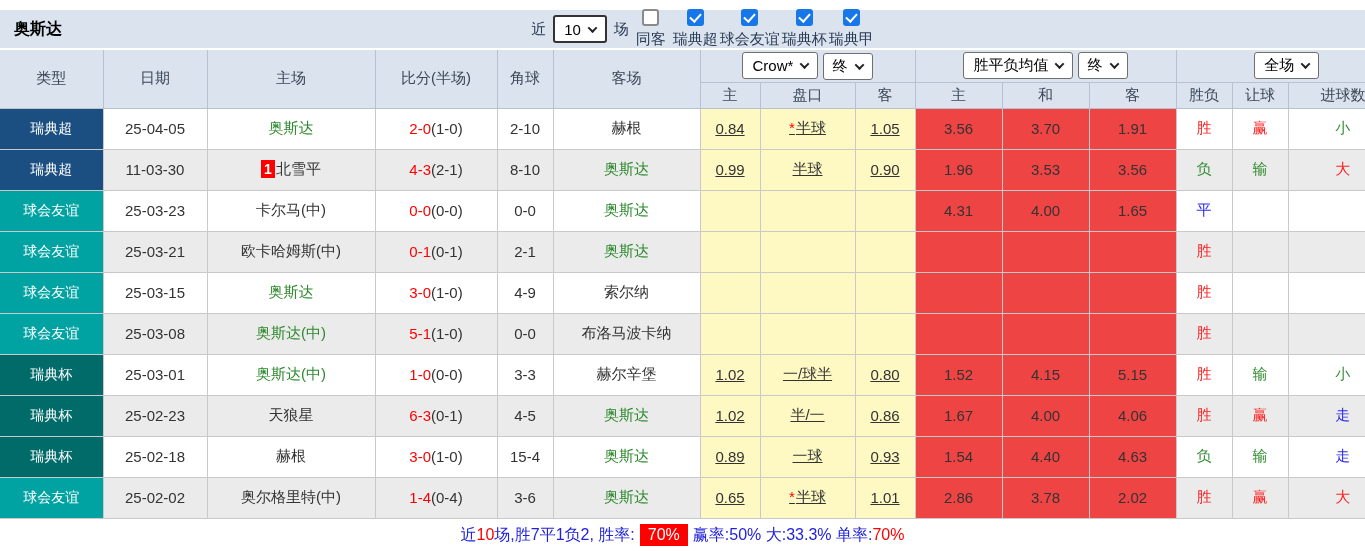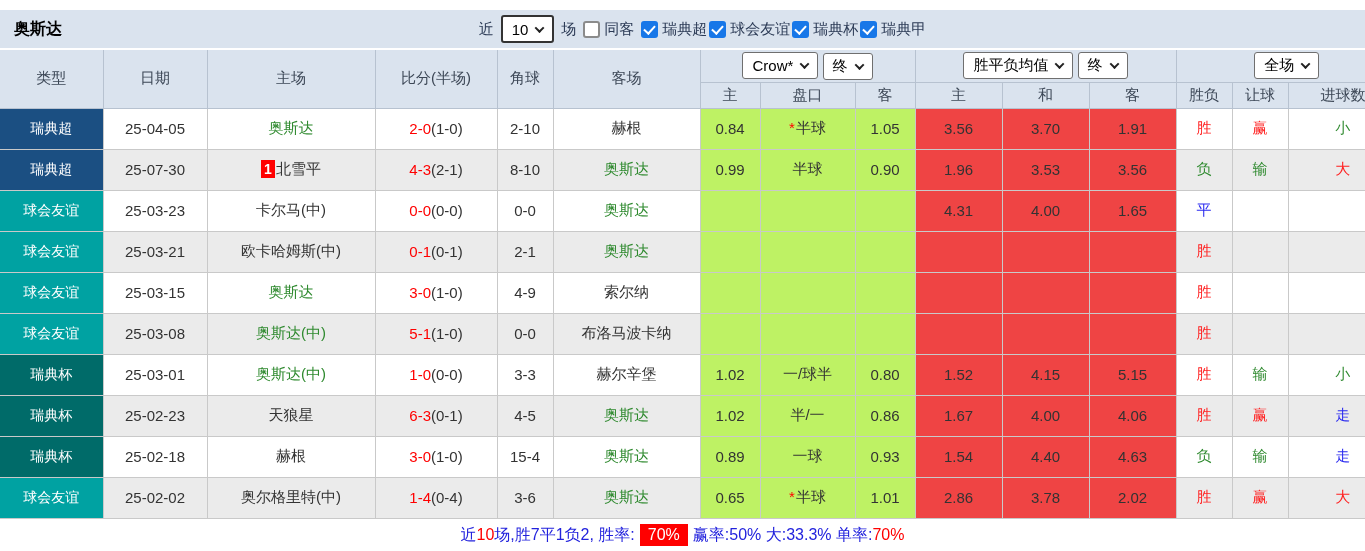--- a/index.html
+++ b/index.html
@@ -8,21 +8,21 @@
   .page { width:1365px; height:551px; background:#fff; border-radius:10px; overflow:hidden; position:relative; }
   .top-strip { height:10px; background:#fff; }
 
   
   .topbar { height:38px; background:#dae3ee; display:flex; align-items:center; position:relative; }
   .title { position:absolute; left:14px; top:0; height:38px; display:flex; align-items:center;
            font-weight:bold; font-size:16px; color:#000; }
   .controls { margin:0 auto; transform:translateX(20px); display:flex; align-items:center;
               gap:7px; font-size:15px; color:#2b3a55; }
   .league-group { display:flex; align-items:center; gap:2px; }
-  .cb-wrap { display:flex; align-items:center; gap:4px; cursor:pointer; }
+  .cb-wrap { display:flex; align-items:center; gap:4px; cursor:pointer;flex-direction:column; }
   .cb { width:17px; height:17px; border-radius:3px; display:inline-block; position:relative; flex:0 0 auto; }
   .cb.unchecked { background:#fff; border:2px solid #8b8b8b; }
   .cb.checked { background:#1777e8; }
   .cb.checked::after { content:""; position:absolute; left:5px; top:2px; width:5px; height:9px;
                        border-right:2.5px solid #fff; border-bottom:2.5px solid #fff; transform:rotate(42deg); }
 
   
   .select { display:inline-flex; align-items:center; justify-content:center; gap:8px; background:#fff;
             border:1px solid #6f6f6f; border-radius:3px; height:27px; padding:0 9px; font-size:15px;
             color:#000; cursor:pointer; }
@@ -35,21 +35,21 @@
   th, td { border:1px solid #c6cbd2; text-align:center; overflow:hidden; white-space:nowrap; }
   thead th { background:#dae3ee; font-weight:normal; color:#3c4756; font-size:15px; border-color:#b7c2d0; }
   thead tr.hrow-a th { height:33px; border-top:2px solid #fff; }
   thead tr.hrow-b th { height:26px; }
   thead th.grp { border-bottom:none;margin-left:12px; }
   tbody td { height:41px; font-size:15px; color:#333; background:#fff; border-color:#c9c9c9; }
   td:first-child, th:first-child { border-left:none; }
   td:last-child, th:last-child { border-right:none;padding-left:32px; }
 
   
-  td.col-crow { background:#bef264; }
+  td.col-crow { background:#fef9c3;text-decoration:underline; }
   td.col-avg  { background:#ef4444; }
   tbody tr:nth-child(even) td:not(.col-crow):not(.col-avg):not(.col-type) { background:#ebebeb; }
 
   
   td.t-super    { background:#1b4f82; color:#fff; font-size:14px; }
   td.t-friendly { background:#00a2a2; color:#fff; font-size:14px; }
   td.t-cup      { background:#006b69; color:#fff; font-size:14px; }
   tbody tr:nth-child(even) td.t-super    { background:#1b4f82; }
   tbody tr:nth-child(even) td.t-friendly { background:#00a2a2; }
   tbody tr:nth-child(even) td.t-cup      { background:#006b69; }
@@ -190,21 +190,21 @@
     <td class="col-crow crow-a">1.05</td>
     <td class="col-avg avg-h">3.56</td>
     <td class="col-avg avg-d">3.70</td>
     <td class="col-avg avg-a">1.91</td>
     <td class="col-res res-w c-red">胜</td>
     <td class="col-res res-h c-red">赢</td>
     <td class="col-res res-g c-green">小</td>
   </tr>
         <tr>
     <td class="col-type t-super">瑞典超</td>
-    <td class="col-date">25-07-30</td>
+    <td class="col-date">11-03-30</td>
     <td class="col-home"><span class="rank">1</span><span>北雪平</span></td>
     <td class="col-score"><span class="sc">4-3</span><span class="half">(2-1)</span></td>
     <td class="col-corner">8-10</td>
     <td class="col-away"><span class="green">奥斯达</span></td>
     <td class="col-crow crow-h">0.99</td>
     <td class="col-crow crow-p">半球</td>
     <td class="col-crow crow-a">0.90</td>
     <td class="col-avg avg-h">1.96</td>
     <td class="col-avg avg-d">3.53</td>
     <td class="col-avg avg-a">3.56</td>

